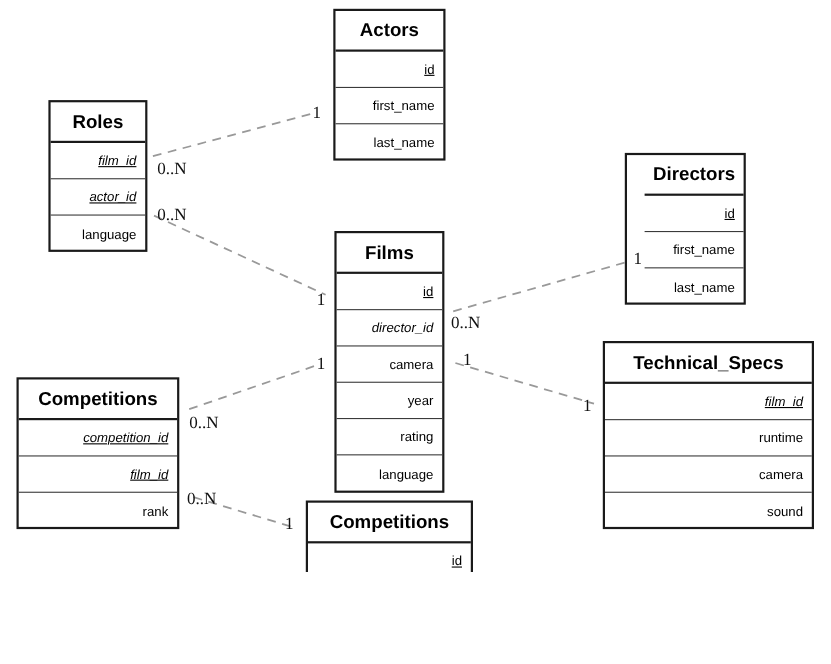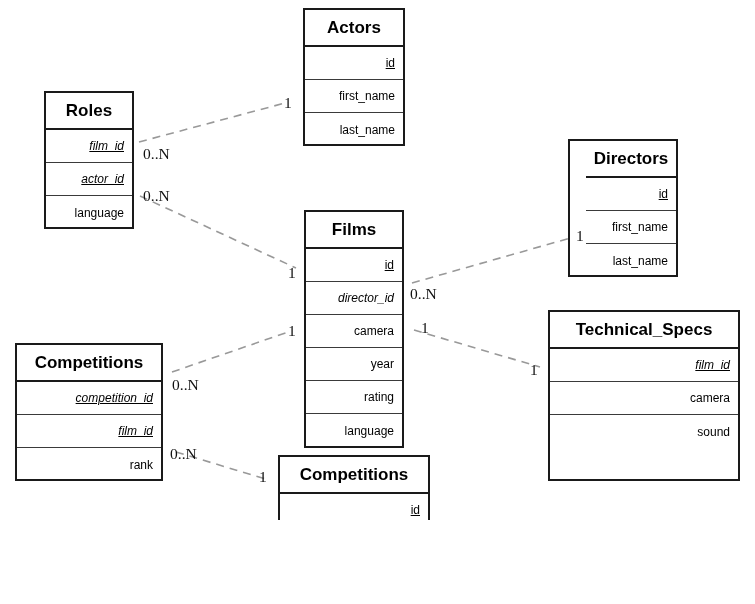--- a/index.html
+++ b/index.html
@@ -147,20 +147,23 @@
           <span>rating</span>
         </div>
         <div class="attr" style="height: 33px;">
           <span>language</span>
         </div>
       </div>
       <div class="entity" style="left: 548px; top: 310px; width: 192px; height: 171px; border-color: rgb(26, 26, 26);">
         <div class="entity-title" style="height: 37px;">Technical_Specs</div>
         <div class="attr" style="height: 33px;">
           <span class="pkfk">film_id</span>
+        </div>
+        <div class="attr" style="height: 33px;">
+          <span>runtime</span>
         </div>
         <div class="attr" style="height: 33px;">
           <span>camera</span>
         </div>
         <div class="attr" style="height: 33px;">
           <span>sound</span>
         </div>
       </div>
       <div class="entity" style="left: 15px; top: 343px; width: 148px; height: 138px; border-color: rgb(26, 26, 26);">
         <div class="entity-title" style="height: 37px;">Competitions</div>

